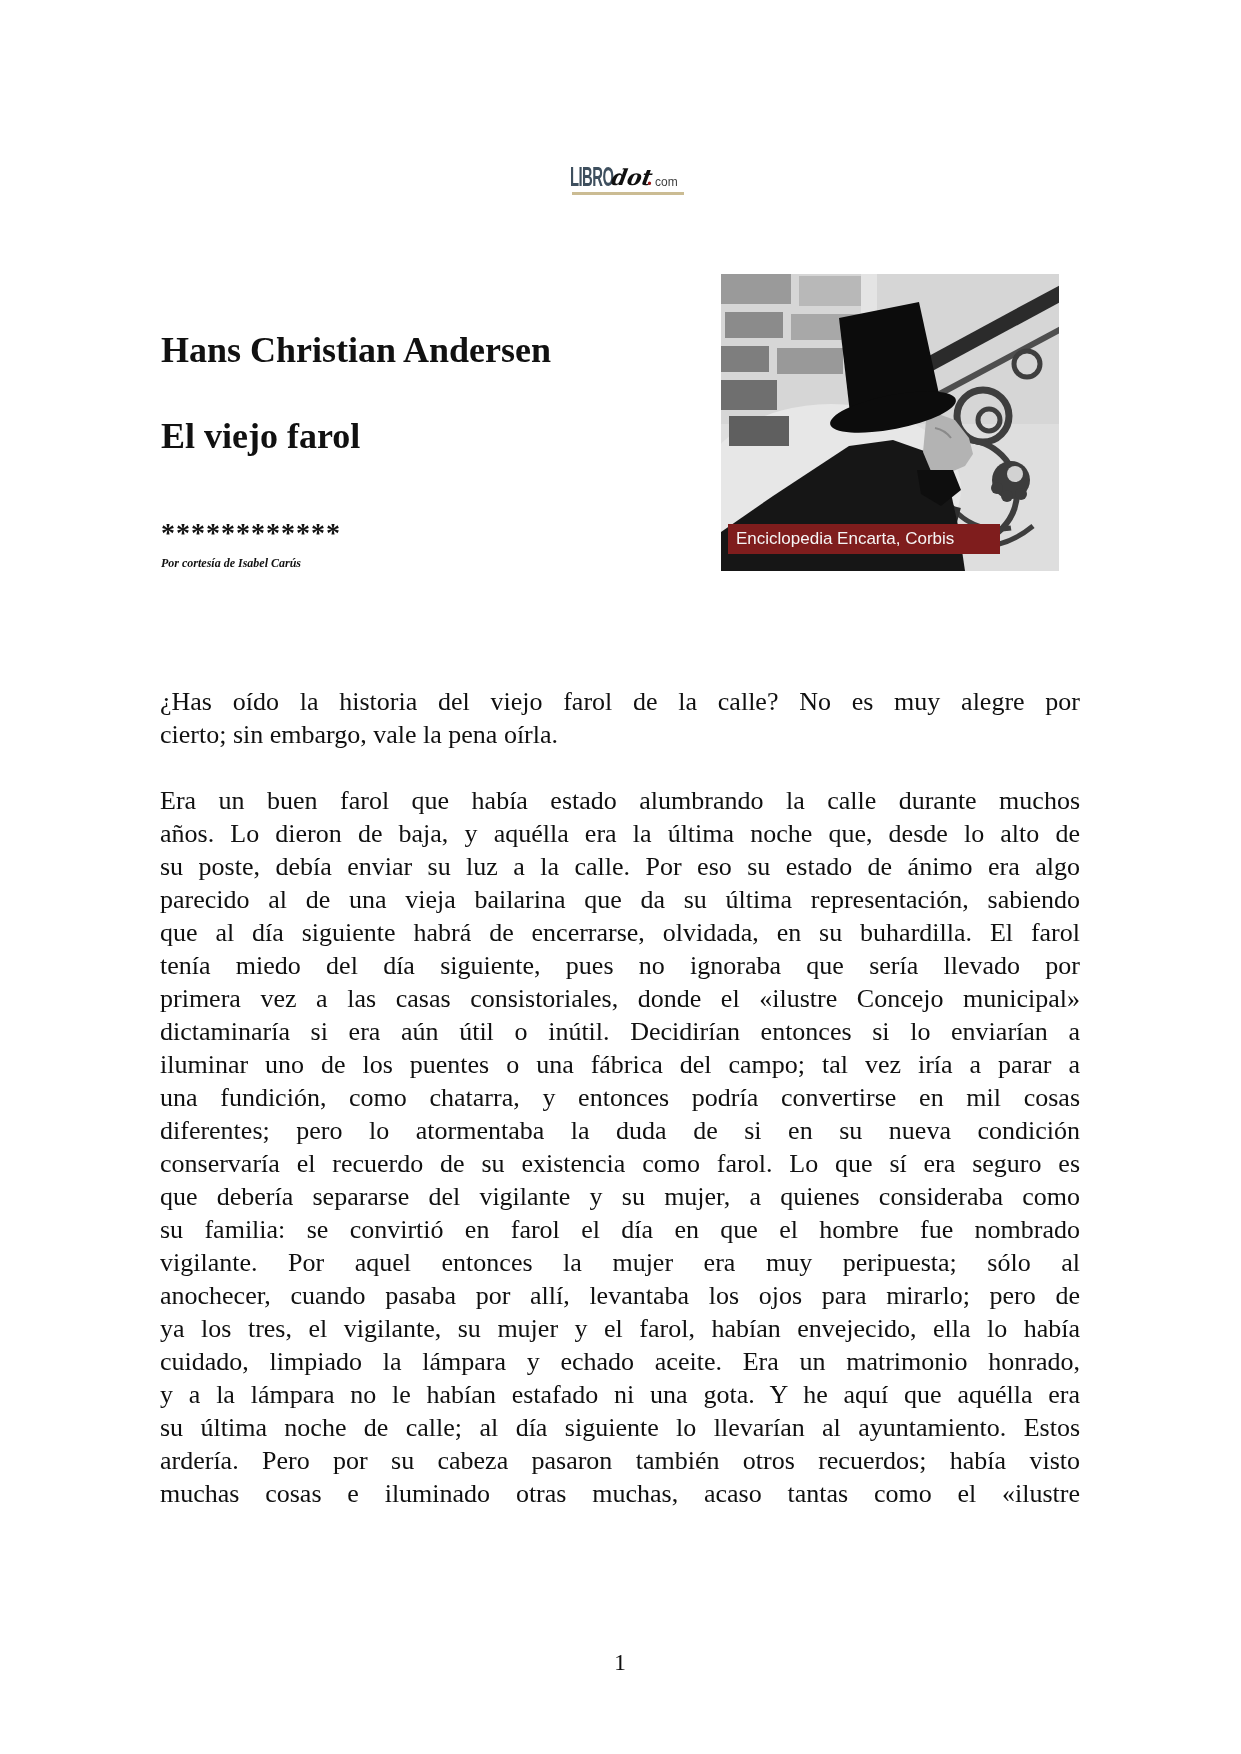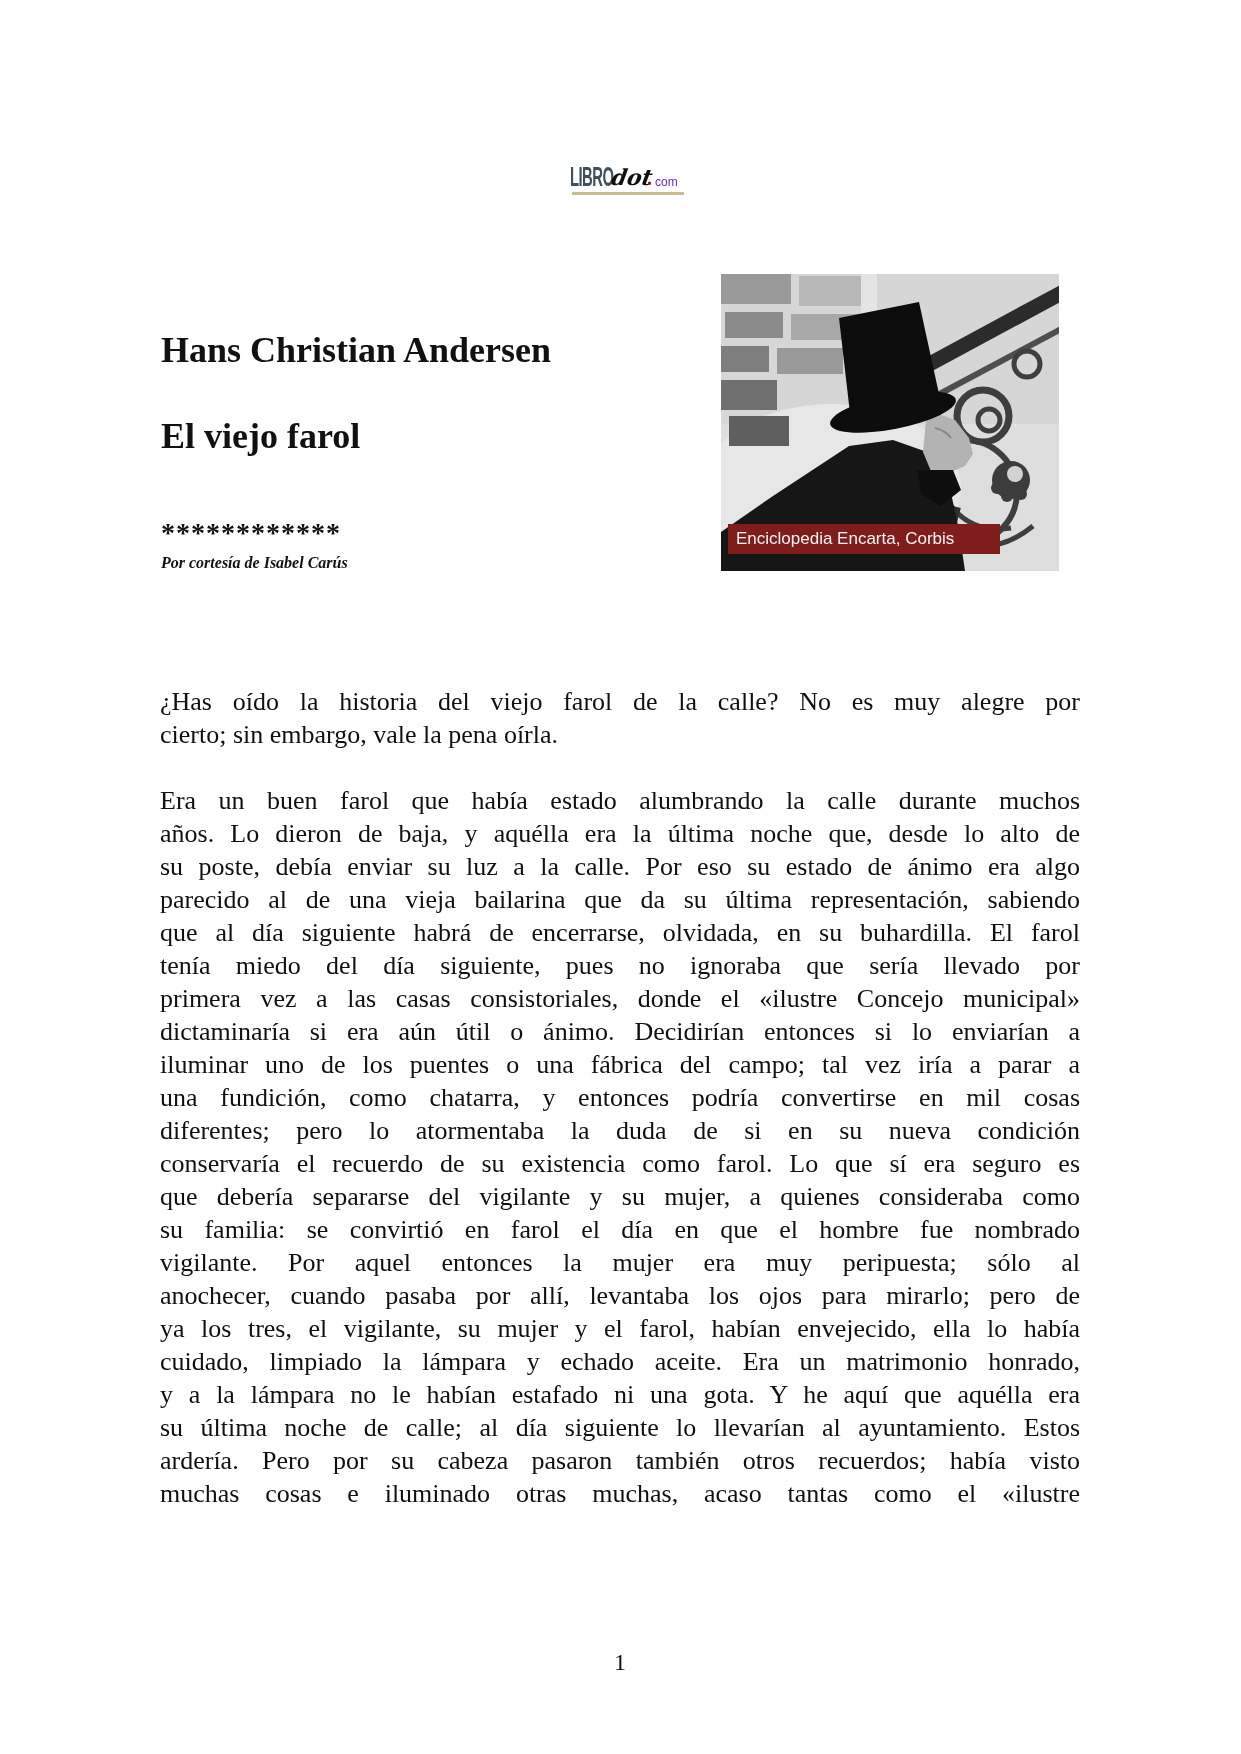--- a/index.html
+++ b/index.html
@@ -26,40 +26,40 @@
   .logo-dot {
     position: absolute; left: 42px; top: 1px;
     font-family: "DejaVu Serif", serif;
     font-style: italic; font-weight: bold; font-size: 22px; line-height: 24px;
     color: #101010; transform: skewX(-10deg);
   }
   .logo-period { position: absolute; left: 77px; top: 3px; font-weight: bold; font-size: 20px; color: #9b1b1b; }
   .logo-com {
     position: absolute; left: 85px; top: 11px;
     font-family: "Liberation Sans", sans-serif;
-    font-size: 12px; color: #6d28d9;
+    font-size: 12px; color: #404040;
   }
   .logo-underline { position: absolute; left: 572px; top: 192px; width: 112px; height: 3px; background: #cbbc93; }
 
   
   .author-title {
     position: absolute; left: 161px; top: 330px;
     font-size: 36px; font-weight: bold; line-height: 40px; white-space: nowrap;
   }
   .story-title {
     position: absolute; left: 161px; top: 416px;
     font-size: 36px; font-weight: bold; line-height: 40px; white-space: nowrap;
   }
   .separator {
     position: absolute; left: 161px; top: 518px;
     font-size: 28px; font-weight: bold; letter-spacing: 1px; line-height: 30px; white-space: nowrap;
   }
   .courtesy {
     position: absolute; left: 161px; top: 553px;
-    font-size: 16px; font-weight: bold; font-style: italic; line-height: 20px; white-space: nowrap;
+    font-size: 12px; font-weight: bold; font-style: italic; line-height: 20px; white-space: nowrap;
   }
 
   
   .photo {
     position: absolute; left: 721px; top: 274px;
     width: 338px; height: 297px; overflow: hidden; background: #d6d6d6;
   }
   .photo svg { display: block; }
   .photo-caption {
     position: absolute; left: 7px; top: 250px;
@@ -155,21 +155,21 @@
         <div class="line last">cierto; sin embargo, vale la pena oírla.</div>
       </div>
       <div class="paragraph">
         <div class="line">Era un buen farol que había estado alumbrando la calle durante muchos</div>
         <div class="line">años. Lo dieron de baja, y aquélla era la última noche que, desde lo alto de</div>
         <div class="line">su poste, debía enviar su luz a la calle. Por eso su estado de ánimo era algo</div>
         <div class="line">parecido al de una vieja bailarina que da su última representación, sabiendo</div>
         <div class="line">que al día siguiente habrá de encerrarse, olvidada, en su buhardilla. El farol</div>
         <div class="line">tenía miedo del día siguiente, pues no ignoraba que sería llevado por</div>
         <div class="line">primera vez a las casas consistoriales, donde el «ilustre Concejo municipal»</div>
-        <div class="line">dictaminaría si era aún útil o ánimo. Decidirían entonces si lo enviarían a</div>
+        <div class="line">dictaminaría si era aún útil o inútil. Decidirían entonces si lo enviarían a</div>
         <div class="line">iluminar uno de los puentes o una fábrica del campo; tal vez iría a parar a</div>
         <div class="line">una fundición, como chatarra, y entonces podría convertirse en mil cosas</div>
         <div class="line">diferentes; pero lo atormentaba la duda de si en su nueva condición</div>
         <div class="line">conservaría el recuerdo de su existencia como farol. Lo que sí era seguro es</div>
         <div class="line">que debería separarse del vigilante y su mujer, a quienes consideraba como</div>
         <div class="line">su familia: se convirtió en farol el día en que el hombre fue nombrado</div>
         <div class="line">vigilante. Por aquel entonces la mujer era muy peripuesta; sólo al</div>
         <div class="line">anochecer, cuando pasaba por allí, levantaba los ojos para mirarlo; pero de</div>
         <div class="line">ya los tres, el vigilante, su mujer y el farol, habían envejecido, ella lo había</div>
         <div class="line">cuidado, limpiado la lámpara y echado aceite. Era un matrimonio honrado,</div>

